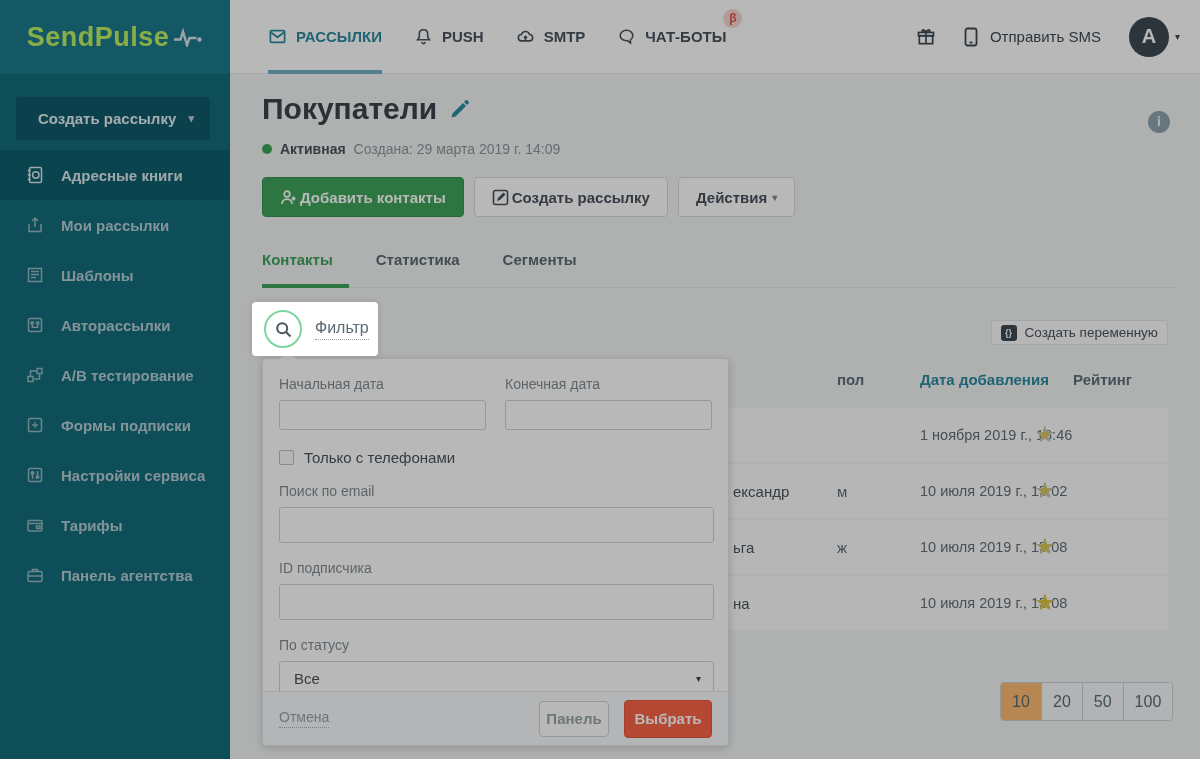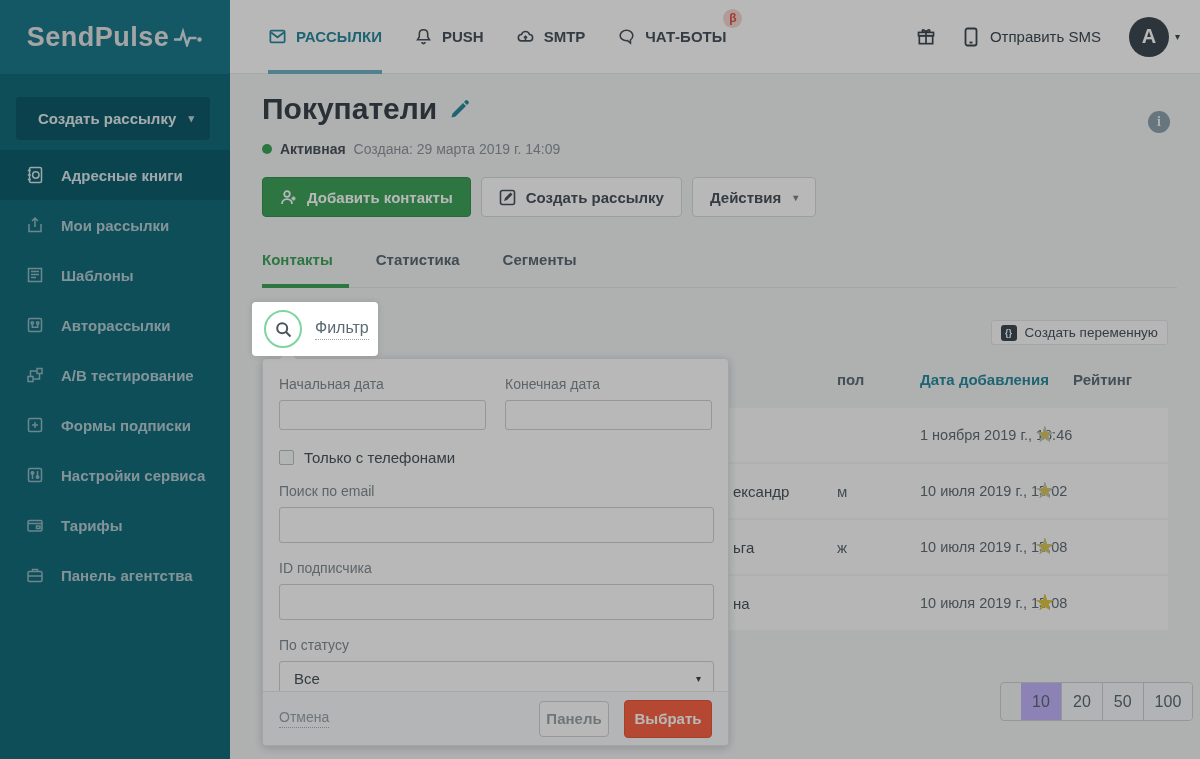--- a/index.html
+++ b/index.html
@@ -3,21 +3,21 @@
 <meta charset="utf-8">
 <style>
   * { margin:0; padding:0; box-sizing:border-box; }
   html,body { background:#888; }
   body { font-family:"Liberation Sans", sans-serif; }
   .app { position:relative; width:1200px; height:759px; overflow:hidden; background:#f3f5f6; }
 
   
   .sidebar { position:absolute; left:0; top:0; bottom:0; width:230px; background:#136c7c; z-index:10; }
   .logo-block { height:74px; background:#1e7a8d; display:flex; align-items:center; justify-content:center; gap:4px; }
-  .logo-text { font-size:27px; font-weight:700; color:#e5e5e5; letter-spacing:.5px; }
+  .logo-text { font-size:27px; font-weight:700; color:#bef264; letter-spacing:.5px; }
   .create-btn { margin:23px 19px 0 16px; width:194px; height:43px; background:#0e5b6a; border:none; border-radius:4px;
     color:#e6eef0; font-size:15px; font-weight:700; display:flex; align-items:center; justify-content:space-between;
     padding:0 16px 0 22px; cursor:pointer; font-family:inherit; }
   .create-btn .caret { font-size:11px; color:#bcd2d8; }
   .menu { margin-top:10px; }
   .menu-item { height:50px; display:flex; align-items:center; padding-left:26px; gap:17px; color:#b6ced5; font-size:15px; font-weight:700; cursor:pointer; }
   .menu-item .icon { width:18px; height:18px; flex:0 0 18px; opacity:.8; }
   .menu-item.active { background:#0f5f6e; color:#dce8eb; }
   .menu-item.active .icon { opacity:1; }
 
@@ -44,21 +44,21 @@
   .main { position:absolute; left:230px; top:74px; right:0; bottom:0; background:#f3f5f6; }
   .page-title { position:absolute; left:32px; top:18px; font-size:30px; font-weight:700; color:#39444c; display:flex; align-items:center; gap:13px; }
   .edit-icon { width:20px; height:20px; color:#2a8ba0; cursor:pointer; }
   .info-icon { position:absolute; right:30px; top:37px; width:22px; height:22px; border-radius:50%; background:#8fa3b0;
     color:#f2f5f6; font-size:14px; font-weight:700; font-family:"Liberation Serif", serif; display:flex; align-items:center; justify-content:center; cursor:pointer; }
   .status-row { position:absolute; left:32px; top:67px; display:flex; align-items:center; gap:8px; font-size:14px; }
   .status-dot { width:10px; height:10px; border-radius:50%; background:#3fa45c; }
   .status-name { font-weight:700; color:#49545a; }
   .status-created { color:#8d979d; }
   .action-row { position:absolute; left:32px; top:103px; display:flex; gap:10px; }
-  .btn { height:40px; border-radius:4px; font-size:15px; font-weight:700; display:flex; align-items:center; gap:10px;
+  .btn { height:40px; border-radius:4px; font-size:15px; font-weight:700; display:flex; align-items:center; gap:3px;
     padding:0 17px; cursor:pointer; border:1px solid transparent; font-family:inherit; }
   .btn .icon { width:17px; height:17px; }
   .btn-green { background:#3fa45c; border-color:#389252; color:#fff; }
   .btn-white { background:#fff; border-color:#d7dbdd; color:#49535d; }
   .btn .caret { font-size:10px; color:#7d878e; margin-left:2px; }
 
   .tabs { position:absolute; left:32px; right:23px; top:177px; display:flex; gap:43px; border-bottom:1px solid #e2e5e7; }
   .tab { position:relative; padding-bottom:19px; font-size:15px; font-weight:700; color:#5a6b74; cursor:pointer; }
   .tab.active { color:#3fa45c; }
   .tab.active::after { content:''; position:absolute; left:0; right:-16px; bottom:-1px; height:4px; background:#3fa45c; }
@@ -80,21 +80,21 @@
   .cell-name { left:471px; font-size:15px; color:#4a555c; }
   .cell-gender { left:575px; font-size:15px; color:#5a6b74; }
   .cell-date { left:658px; font-size:14.5px; color:#626e76; }
   .cell-stars { left:773px; font-size:22px; letter-spacing:4px; white-space:nowrap; }
   .st.f { color:#dfc649; } .st.e { color:#bfc8cc; }
 
   .pagination { position:absolute; top:608px; left:770px; display:flex; border:1px solid #c9d2d6; border-radius:4px; overflow:hidden; }
   .page-opt { min-width:40px; height:37px; padding:0 11px; display:flex; align-items:center; justify-content:center;
     font-size:16px; color:#5a6b74; background:#f7f9fa; border-left:1px solid #c9d2d6; cursor:pointer; }
   .page-opt:first-child { border-left:none; }
-  .page-opt.active { background:#c4b5fd;margin-left:20px; }
+  .page-opt.active { background:#fdba74; }
 
   
   .filter-popup { position:absolute; left:262px; top:358px; width:467px; height:388px; background:#fff;
     border:1px solid #e3e5e6; border-radius:4px; box-shadow:0 2px 10px rgba(0,0,0,.18); z-index:40; padding:14px 16px; }
   .filter-popup::before { content:''; position:absolute; top:-7px; left:18px; width:13px; height:13px; background:#fff;
     transform:rotate(45deg); border-left:1px solid #e3e5e6; border-top:1px solid #e3e5e6; }
   .fp-row { display:flex; gap:19px; }
   .fp-col { width:208px; }
   .fp-label { font-size:14px; color:#828d93; margin:3px 0 8px; }
   .fp-input { width:100%; height:30px; border:1px solid #ccd3d6; border-radius:3px; background:#fff; font-family:inherit; font-size:14px; padding:0 10px; }

